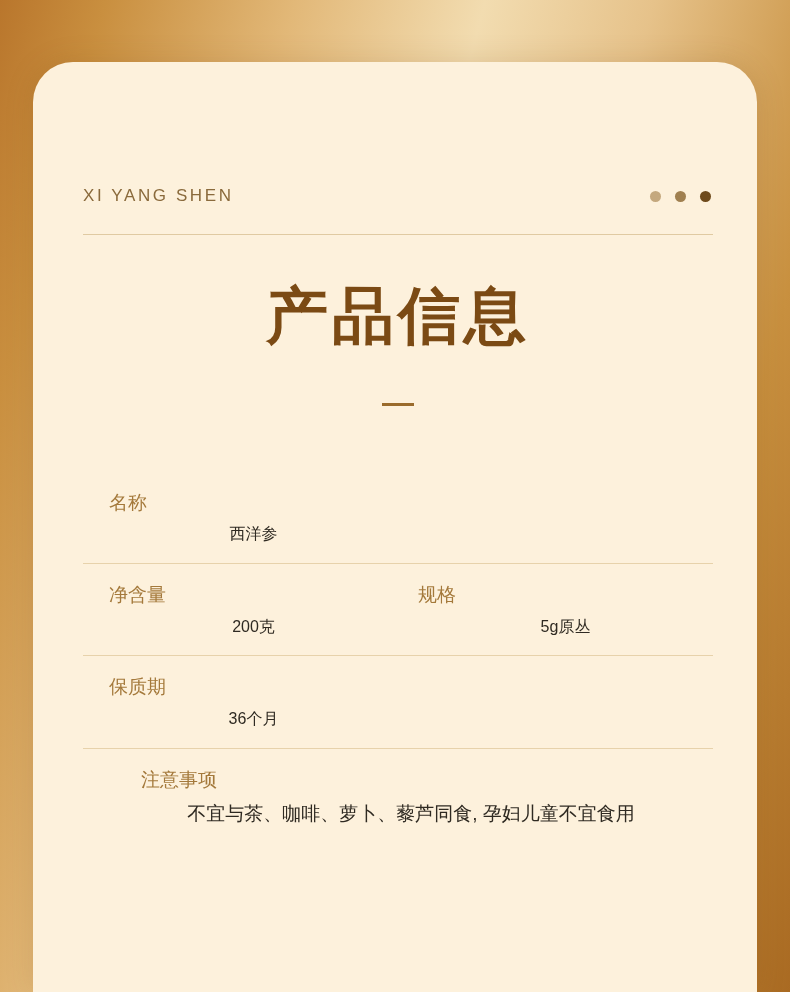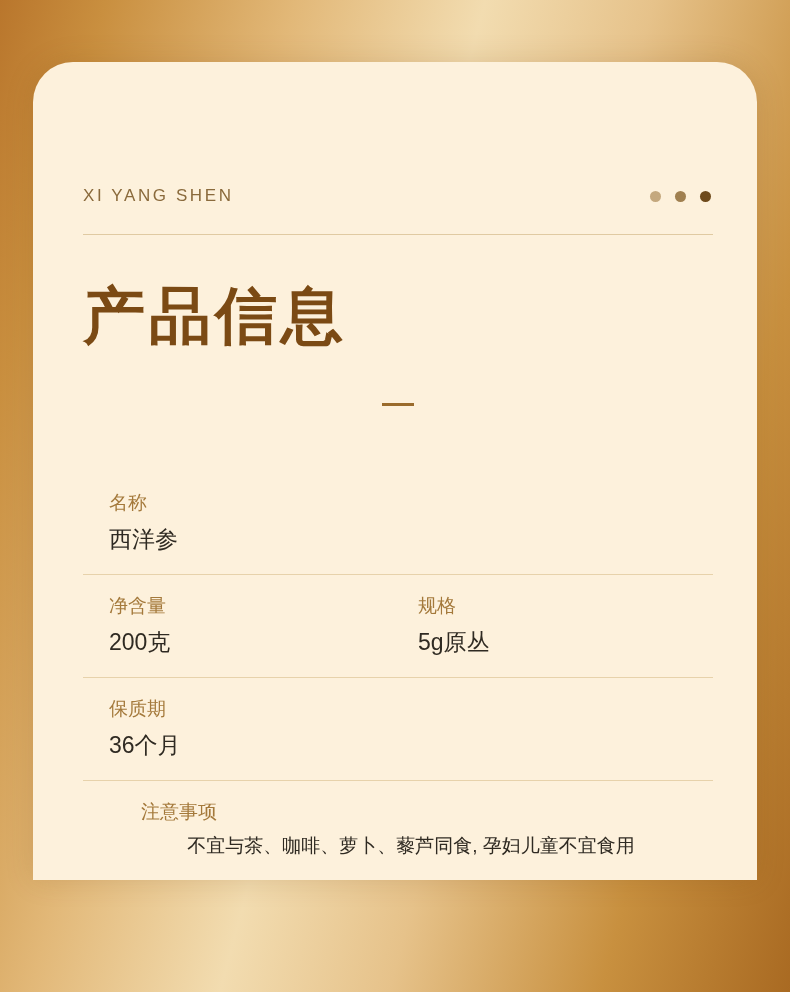--- a/index.html
+++ b/index.html
@@ -24,21 +24,21 @@
       #f2dcb0 46%,
       #e6c28a 62%,
       #c8903f 82%,
       #a96a22 100%);
   }
   .card {
     position: absolute;
     left: 33px;
     top: 62px;
     width: 724px;
-    height: 818px;
+    height: 930px;
     background: #fdf1dc;
     border-radius: 40px 40px 0 0;
     box-shadow: 0 0 28px rgba(120, 70, 15, 0.18);
     overflow: hidden;
   }
   .card-inner {
     position: absolute;
     left: 50px;
     right: 44px;
     top: 0;
@@ -81,21 +81,21 @@
     right: 0;
     top: 172px;
     height: 1px;
     background: #e0caa2;
   }
   .title {
     position: absolute;
     left: 0;
     right: 0;
     top: 218px;
-    text-align: left;
+    text-align: center;
     font-size: 62px;
     font-weight: bold;
     color: #7b4a14;
     letter-spacing: 4px;
     line-height: 1.15;
   }
   .title-dash {
     position: absolute;
     left: 50%;
     transform: translateX(-50%);
@@ -122,23 +122,24 @@
     padding-left: 26px;
   }
   .spec-cell.right { padding-left: 20px; }
   .spec-label {
     font-size: 19px;
     color: #a4793b;
     line-height: 1.6;
     margin-bottom: 4px;
   }
   .spec-value {
-    font-size: 23px;
+    font-size: 16px;
     color: #2f2a22;
     line-height: 1.55;
+    text-align: center;
   }
   .notes {
     padding: 16px 0 0 26px;
   }
   .notes-label {
     font-size: 19px;
     color: #a4793b;
     line-height: 1.6;
     margin-bottom: 4px;
     margin-left: 32px;

